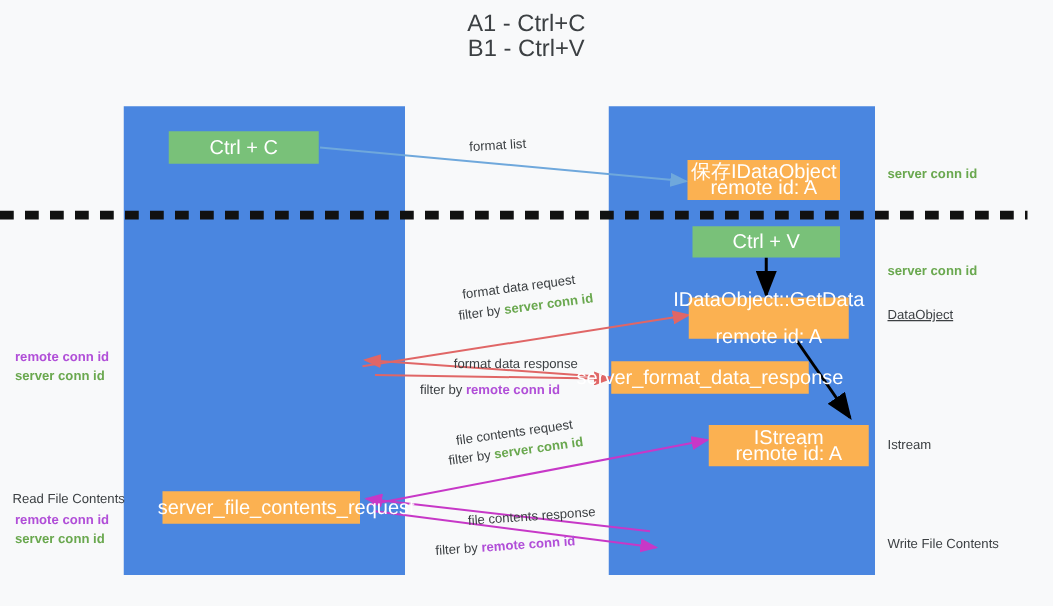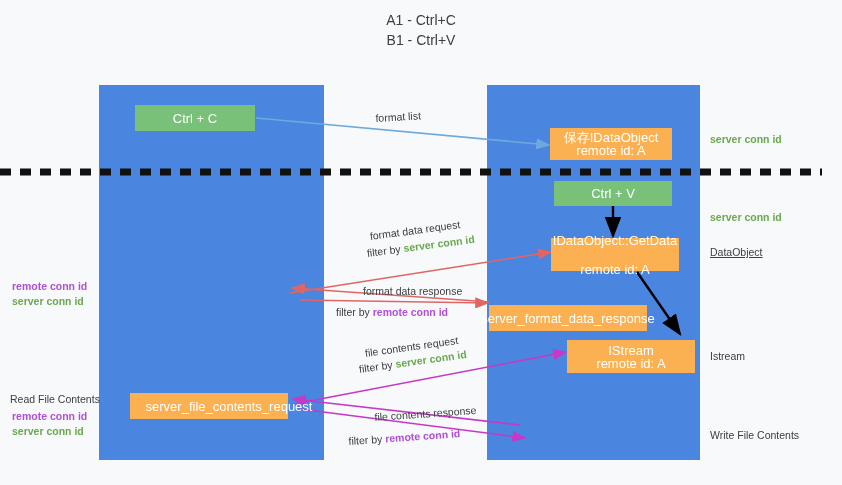--- a/index.html
+++ b/index.html
@@ -16,21 +16,21 @@
     height: 485px;
     background: #f8f9fa;
     overflow: hidden;
   }
   .title {
     position: absolute;
     left: 0;
     top: 10px;
     width: 842px;
     text-align: center;
-    font-size: 14px;
+    font-size: 19px;
     color: #3c4043;
     line-height: 20px;
     white-space: pre;
   }
   .col-header {
     position: absolute;
     text-align: center;
     font-size: 11.5px;
     color: #3c4043;
     line-height: 14px;
@@ -42,21 +42,21 @@
   }
   .box {
     position: absolute;
     box-sizing: border-box;
     display: flex;
     flex-direction: column;
     align-items: center;
     justify-content: center;
     text-align: center;
     color: #ffffff;
-    font-size: 13px;
+    font-size: 16px;
     line-height: 13px;
     white-space: pre;
   }
   .box.orange { background: #fbb151; }
   .box.green  { background: #79c179; }
   .edge-label {
     position: absolute;
     font-size: 10.5px;
     color: #3c4043;
     line-height: 14px;
@@ -156,21 +156,21 @@
 
   <div class="box green" style="left:554px; top:181px; width:118px; height:25px;">
     <span>Ctrl + V</span>
   </div>
 
   <div class="box orange" style="left:551px; top:238px; width:128px; height:33px;gap:16px;">
     <span>IDataObject::GetData</span>
     <span>remote id: A</span>
   </div>
 
-  <div class="box orange" style="left:489px; top:289px; width:158px; height:26px;margin-top:16px;">
+  <div class="box orange" style="left:489px; top:289px; width:158px; height:26px;">
     <span>server_format_data_response</span>
   </div>
 
   <div class="box orange" style="left:567px; top:340px; width:128px; height:33px;">
     <span>IStream</span>
     <span>remote id: A</span>
   </div>
 
 
   <div class="edge-label rot-e" style="left:375px; top:111px;">

